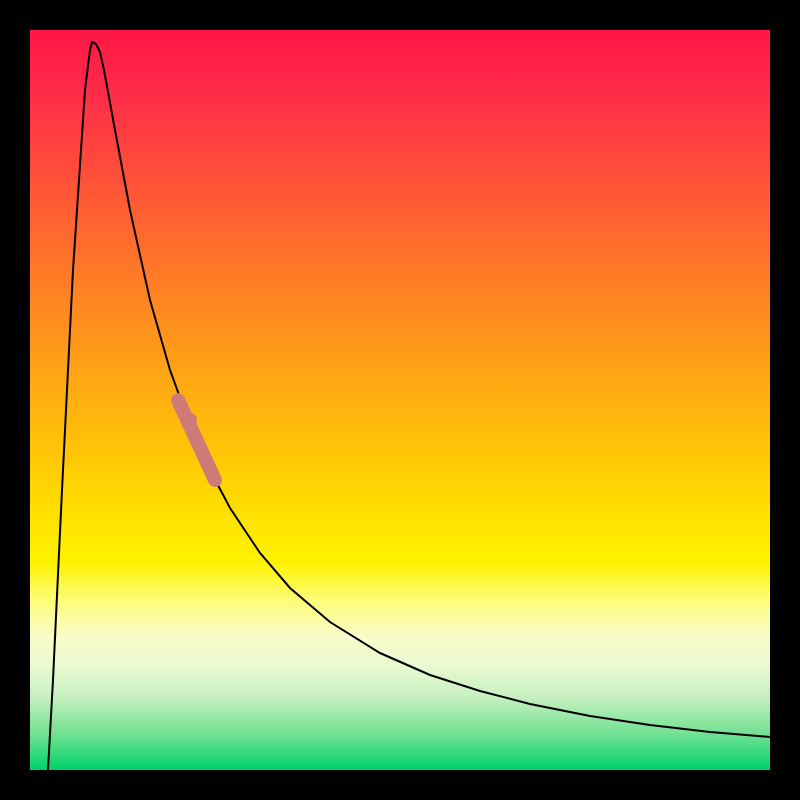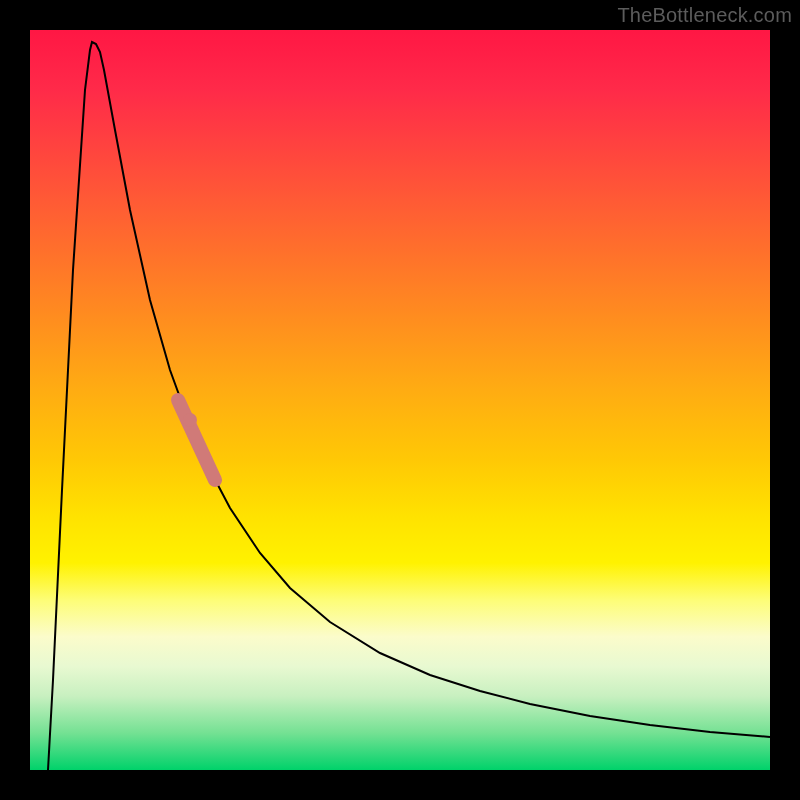--- a/index.html
+++ b/index.html
@@ -76,14 +76,13 @@
 <body>
 
 <div class="frame">
   <div class="plot-area">
     <svg width="740" height="740" viewBox="0 0 740 740">
       <path class="curve" d="M18 740 L23 650 L32 460 L43 240 L55 60 L60 20 L62 12 L66 14 L70 22 L74 40 L85 100 L100 180 L120 270 L140 340 L160 395 L180 440 L200 478 L230 523 L260 558 L300 592 L350 623 L400 645 L450 661 L500 674 L560 686 L620 695 L680 702 L740 707"></path>
       <line class="highlight" x1="148" y1="370" x2="185" y2="450"></line>
       <circle class="highlight-dot" cx="160" cy="390" r="7"></circle>
     </svg>
   </div>
-  <div class="watermark">TheBottleneck.com</div>
 </div>
 
 </body></html>

